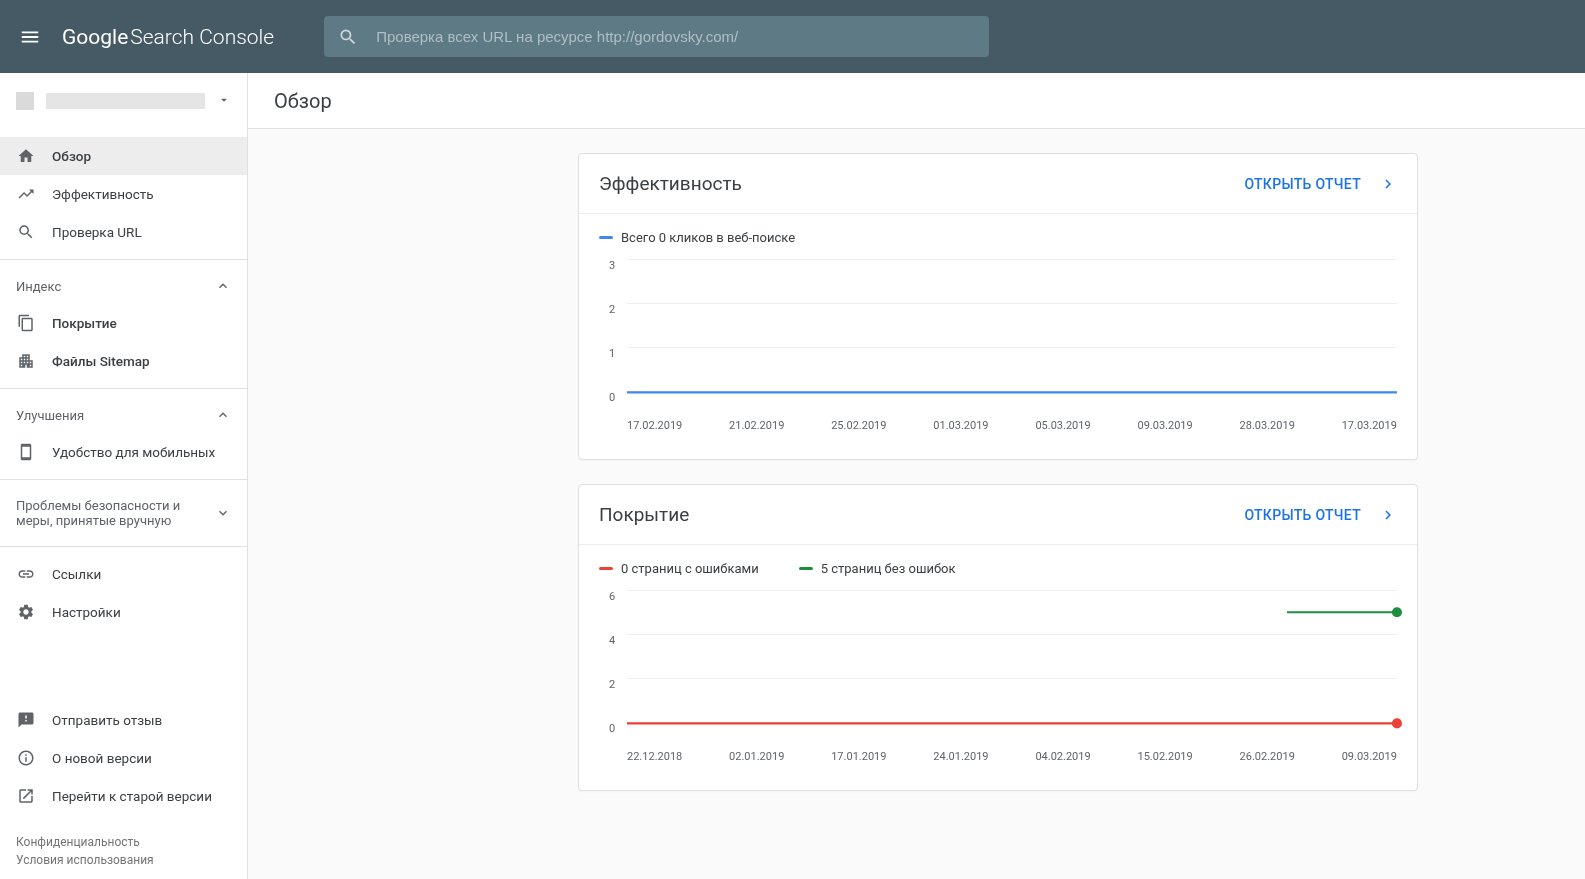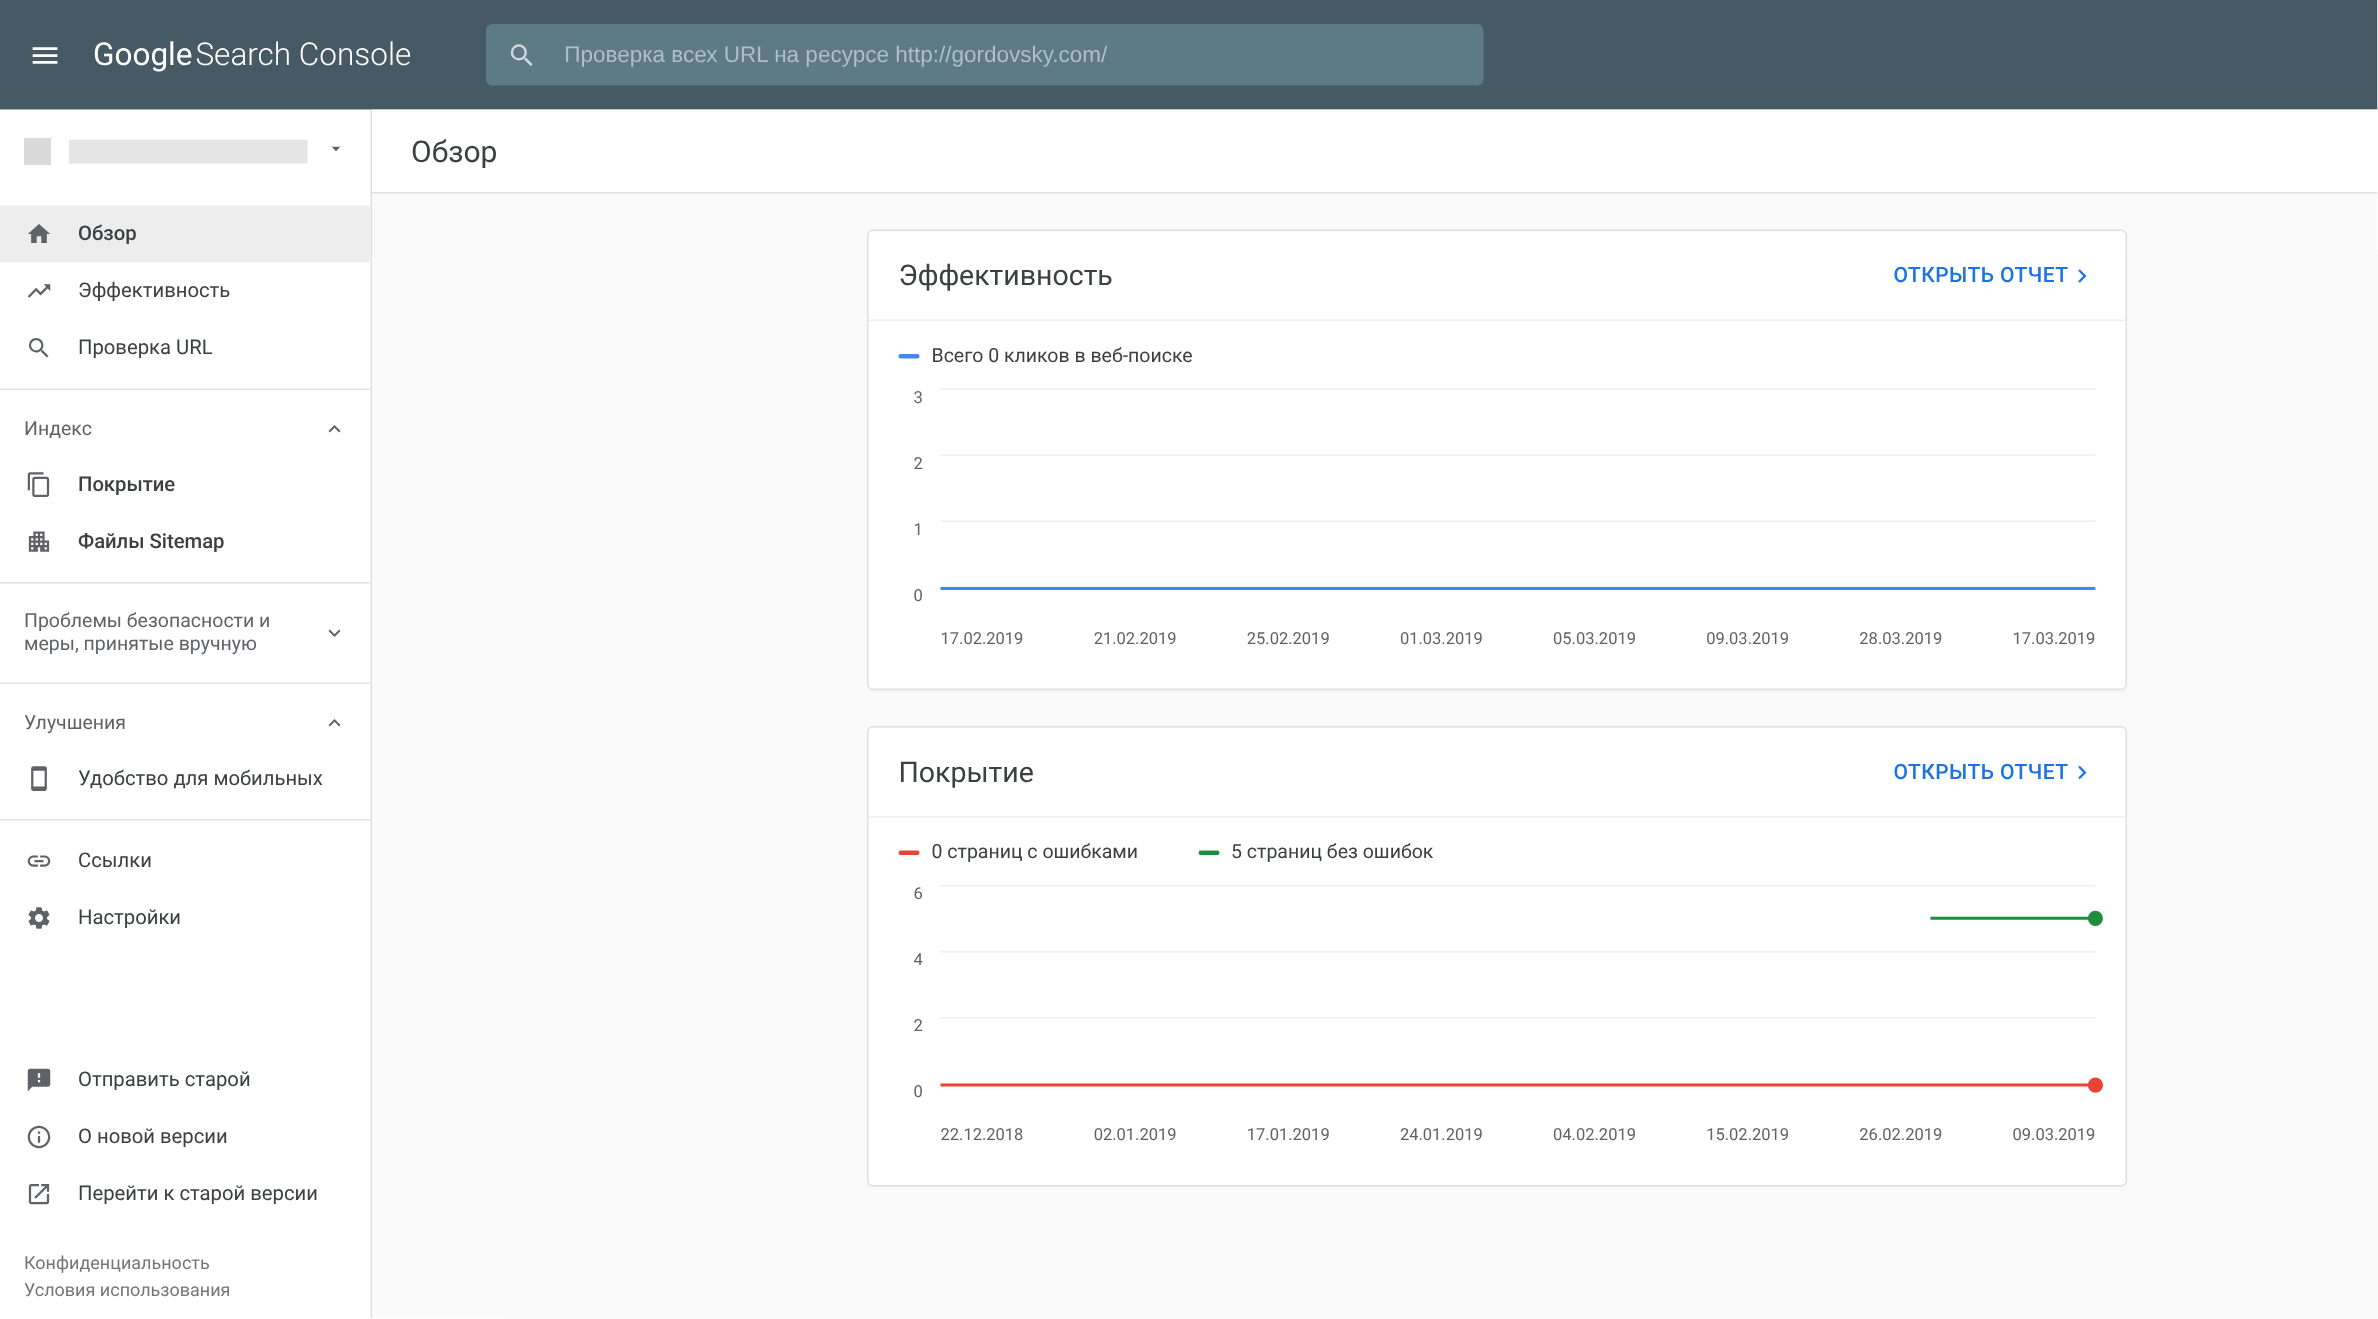--- a/index.html
+++ b/index.html
@@ -42,21 +42,21 @@
 .footer-links span { cursor: pointer; }
 
 
 .main { flex: 1; background: #fafafa; overflow-y: auto; }
 .page-title-bar { height: 56px; background: #fff; border-bottom: 1px solid #e0e0e0; display: flex; align-items: center; padding: 0 26px; }
 .page-title { font-size: 20px; font-weight: 400; color: #3c4043; }
 .content { padding: 24px 0 24px 330px; max-width: 1170px; }
 .card { background: #fff; border: 1px solid #e0e0e0; border-radius: 4px; margin-bottom: 24px; width: 840px; box-shadow: 0 1px 2px rgba(0,0,0,.03); }
 .card-header { display: flex; align-items: center; justify-content: space-between; padding: 18px 20px; border-bottom: 1px solid #eee; }
 .card-title { font-size: 19px; font-weight: 400; }
-.open-report { display: flex; align-items: center; gap: 0; color: #1a73e8; font-size: 14px; font-weight: 500; cursor: pointer; letter-spacing: .3px; }
+.open-report { display: flex; align-items: center; gap: 18px; color: #1a73e8; font-size: 14px; font-weight: 500; cursor: pointer; letter-spacing: .3px; }
 .open-report svg { fill: #1a73e8; width: 18px; height: 18px; }
 .card-body { padding: 16px 20px 20px; }
 .legend { display: flex; gap: 40px; margin-bottom: 14px; font-size: 13px; }
 .legend-item { display: flex; align-items: center; gap: 8px; }
 .legend-swatch { width: 14px; height: 3px; border-radius: 2px; }
 .chart { position: relative; height: 180px; margin-left: 10px; }
 .chart-plot { position: absolute; left: 18px; right: 0; top: 0; bottom: 24px; }
 .y-axis { position: absolute; left: 0; top: 0; bottom: 24px; width: 18px; }
 .y-tick { position: absolute; left: 0; transform: translateY(50%); font-size: 11px; color: #5f6368; }
 .x-axis { position: absolute; left: 18px; right: 0; bottom: 0; height: 20px; display: flex; justify-content: space-between; }
@@ -146,46 +146,46 @@
               <svg viewBox="0 0 24 24">
                 <path d="M17 11V3H7v4H3v14h8v-4h2v4h8V11h-4zM7 19H5v-2h2v2zm0-4H5v-2h2v2zm0-4H5V9h2v2zm4 4H9v-2h2v2zm0-4H9V9h2v2zm0-4H9V5h2v2zm4 8h-2v-2h2v2zm0-4h-2V9h2v2zm0-4h-2V5h2v2zm4 12h-2v-2h2v2zm0-4h-2v-2h2v2z"></path>
               </svg>
             </span>
           <span>Файлы Sitemap</span>
         </div>
       </div>
 
       <div class="nav-group">
         <div class="nav-group-header">
+          <span>Улучшения</span>
+          <span class="spacer"></span>
+          <svg viewBox="0 0 24 24">
+              <path d="M12 8l-6 6 1.41 1.41L12 10.83l4.59 4.58L18 14z"></path>
+            </svg>
+        </div>
+        <div class="nav-item">
+          <span class="icon">
+              <svg viewBox="0 0 24 24">
+                <path d="M17 1.01L7 1c-1.1 0-2 .9-2 2v18c0 1.1.9 2 2 2h10c1.1 0 2-.9 2-2V3c0-1.1-.9-1.99-2-1.99zM17 19H7V5h10v14z"></path>
+              </svg>
+            </span>
+          <span>Удобство для мобильных</span>
+        </div>
+      </div>
+
+      <div class="nav-group">
+        <div class="nav-group-header">
           <span style="max-width:170px;">Проблемы безопасности и меры, принятые вручную</span>
           <span class="spacer"></span>
           <svg viewBox="0 0 24 24">
               <path d="M16.59 8.59L12 13.17 7.41 8.59 6 10l6 6 6-6z"></path>
             </svg>
         </div>
       </div>
 
-      <div class="nav-group">
-        <div class="nav-group-header">
-          <span>Улучшения</span>
-          <span class="spacer"></span>
-          <svg viewBox="0 0 24 24">
-              <path d="M12 8l-6 6 1.41 1.41L12 10.83l4.59 4.58L18 14z"></path>
-            </svg>
-        </div>
-        <div class="nav-item">
-          <span class="icon">
-              <svg viewBox="0 0 24 24">
-                <path d="M17 1.01L7 1c-1.1 0-2 .9-2 2v18c0 1.1.9 2 2 2h10c1.1 0 2-.9 2-2V3c0-1.1-.9-1.99-2-1.99zM17 19H7V5h10v14z"></path>
-              </svg>
-            </span>
-          <span>Удобство для мобильных</span>
-        </div>
-      </div>
-
       <div class="nav-group no-border">
         <div class="nav-item">
           <span class="icon">
               <svg viewBox="0 0 24 24">
                 <path d="M3.9 12c0-1.71 1.39-3.1 3.1-3.1h4V7H7c-2.76 0-5 2.24-5 5s2.24 5 5 5h4v-1.9H7c-1.71 0-3.1-1.39-3.1-3.1zM8 13h8v-2H8v2zm9-6h-4v1.9h4c1.71 0 3.1 1.39 3.1 3.1s-1.39 3.1-3.1 3.1h-4V17h4c2.76 0 5-2.24 5-5s-2.24-5-5-5z"></path>
               </svg>
             </span>
           <span>Ссылки</span>
         </div>
         <div class="nav-item">
@@ -200,21 +200,21 @@
 
       <div class="sidebar-spacer"></div>
 
       <div class="nav-group no-border">
         <div class="nav-item">
           <span class="icon">
               <svg viewBox="0 0 24 24">
                 <path d="M20 2H4c-1.1 0-2 .9-2 2v18l4-4h14c1.1 0 2-.9 2-2V4c0-1.1-.9-2-2-2zm-7 12h-2v-2h2v2zm0-4h-2V6h2v4z"></path>
               </svg>
             </span>
-          <span>Отправить старой</span>
+          <span>Отправить отзыв</span>
         </div>
         <div class="nav-item">
           <span class="icon">
               <svg viewBox="0 0 24 24">
                 <path d="M11 7h2v2h-2zm0 4h2v6h-2zm1-9C6.48 2 2 6.48 2 12s4.48 10 10 10 10-4.48 10-10S17.52 2 12 2zm0 18c-4.41 0-8-3.59-8-8s3.59-8 8-8 8 3.59 8 8-3.59 8-8 8z"></path>
               </svg>
             </span>
           <span>О новой версии</span>
         </div>
         <div class="nav-item">

